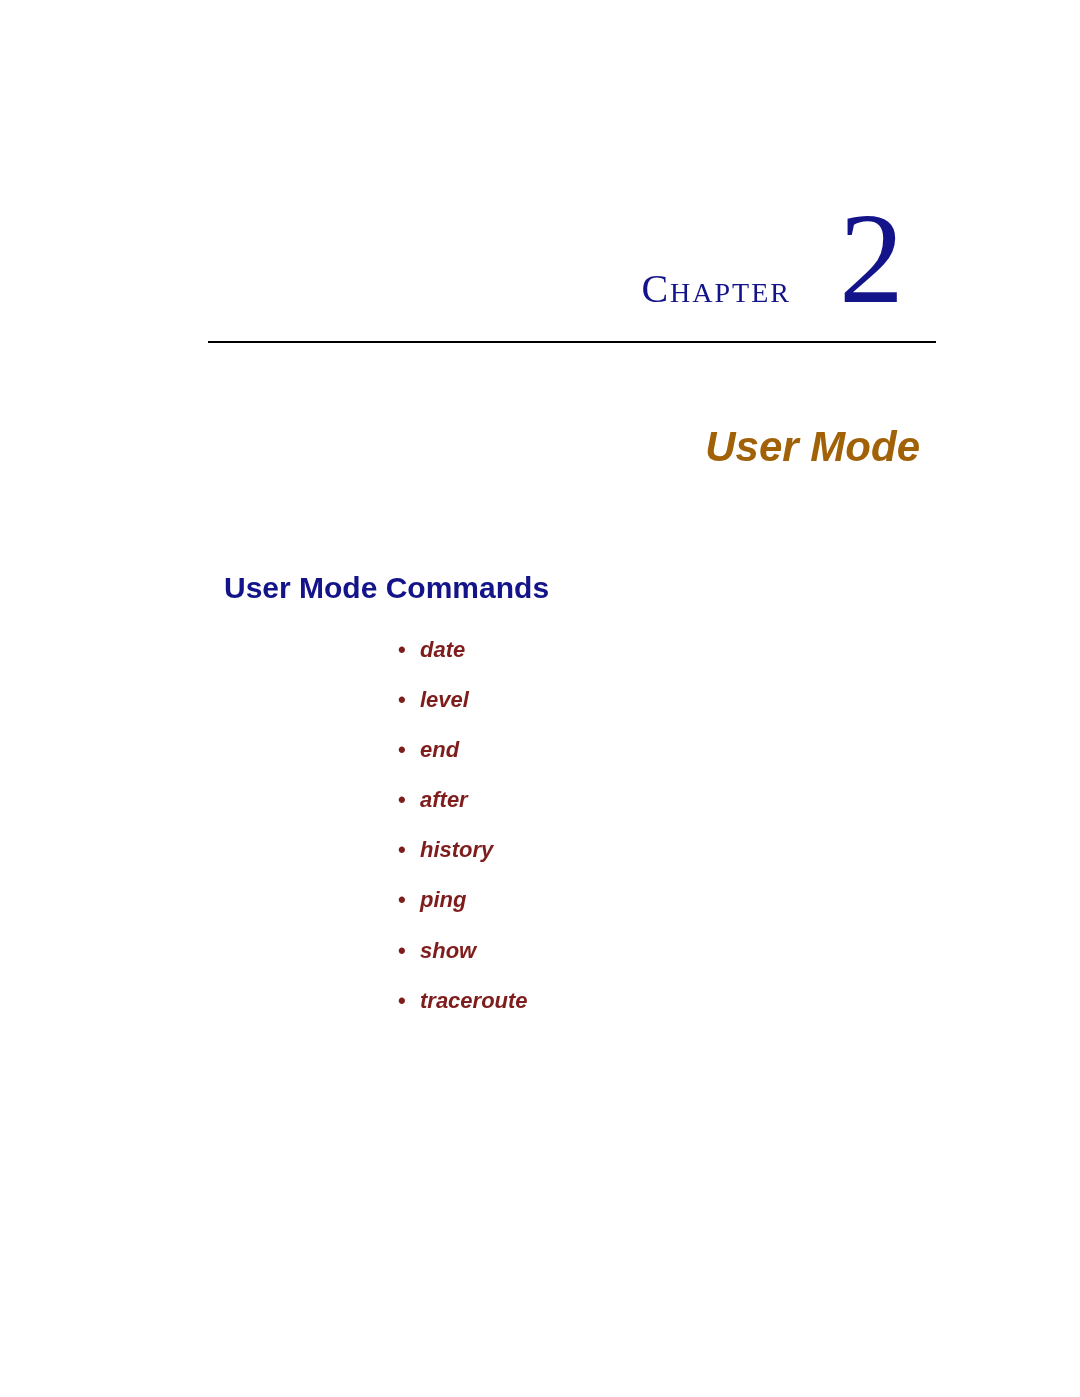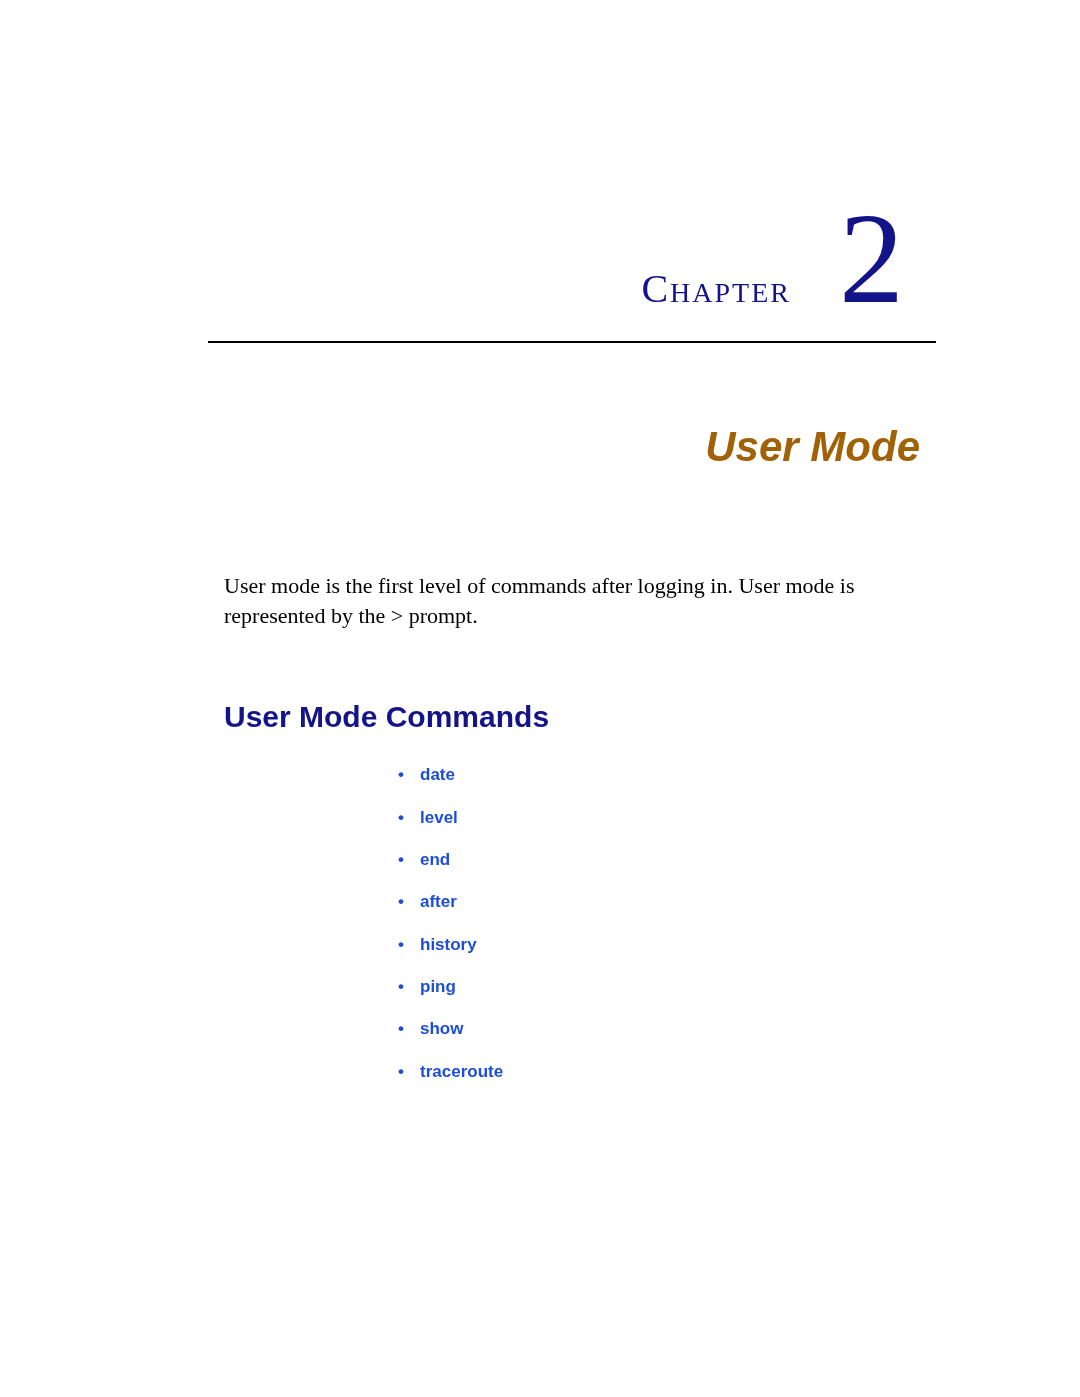--- a/index.html
+++ b/index.html
@@ -67,22 +67,23 @@
       color: #14148a;
       margin-bottom: 28px;
     }
     .command-list {
       list-style: none;
       padding-left: 180px;
     }
     .command-list li {
       font-family: Arial, Helvetica, sans-serif;
       font-weight: bold;
-      font-size: 17px;
-      color: #1d4ed8;
+      font-style: italic;
+      font-size: 22px;
+      color: #7f1d1d;
       line-height: 1.55;
       position: relative;
     }
     .command-list li::before {
       content: "•";
       position: absolute;
       left: -22px;
       font-style: normal;
     }
   </style>
@@ -93,21 +94,20 @@
 
   <div class="chapter-header">
     <span class="chapter-label">Chapter</span>
     <span class="chapter-number">2</span>
   </div>
 
   <hr class="rule">
 
   <h1 class="chapter-title">User Mode</h1>
 
-  <p class="body-text">User mode is the first level of commands after logging in. User mode is represented by the &gt; prompt.</p>
 
   <h2 class="section-heading">User Mode Commands</h2>
 
   <ul class="command-list">
     <li>date</li>
     <li>level</li>
     <li>end</li>
     <li>after</li>
     <li>history</li>
     <li>ping</li>

